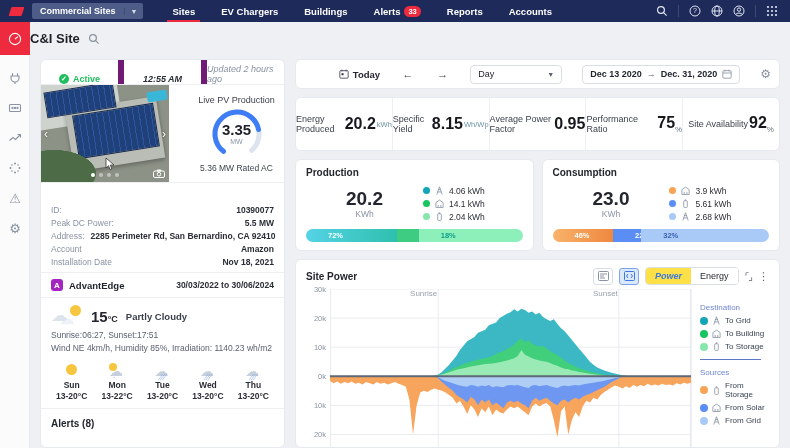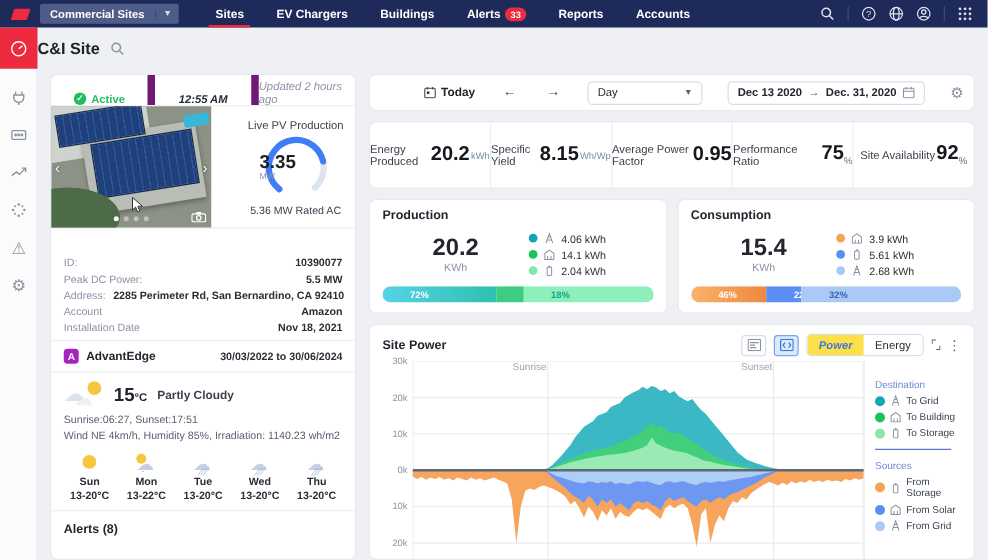--- a/index.html
+++ b/index.html
@@ -59,21 +59,21 @@
   .car-dots { position:absolute; bottom:5px; left:0; right:0; display:flex; justify-content:center; gap:4px; }
   .car-dots i { width:4px; height:4px; border-radius:50%; background:rgba(255,255,255,.45); cursor:pointer; }
   .car-dots i.on { background:#fff; }
   .cam { position:absolute; right:4px; bottom:4px; width:12px; height:9px; }
   .cursor { position:absolute; left:64px; top:72px; }
 
   .gauge-wrap { flex:1; display:flex; flex-direction:column; align-items:center; justify-content:center; gap:2px;padding-left:20px; }
   .gauge-title { font-size:9px; color:#3a3f4a; }
   .gauge { position:relative; width:58px; height:54px; }
   .gauge svg { position:absolute; inset:0; }
-  .gauge-val { position:absolute; inset:0; display:flex; flex-direction:column; align-items:flex-start; justify-content:center; }
+  .gauge-val { position:absolute; inset:0; display:flex; flex-direction:column; align-items:center; justify-content:center; }
   .gauge-num { font-size:15px; font-weight:bold; color:#1d2027; line-height:1; }
   .gauge-unit { font-size:7px; color:#8a93a3; margin-top:1px; }
   .gauge-rated { font-size:8.5px; color:#3a3f4a; }
 
   .details { border-top:1px solid #edeff3; padding:20px 10px 4px 10px; }
   .drow { display:flex; justify-content:space-between; align-items:baseline; padding:1.5px 0; gap:6px; }
   .dlabel { font-size:8.5px; color:#8a93a3; white-space:nowrap; }
   .dval { font-size:8.5px; font-weight:bold; color:#2a2d35; text-align:right; white-space:nowrap; }
 
   .adv-row { border-top:1px solid #edeff3; display:flex; align-items:center; padding:6px 10px; gap:6px; }
@@ -535,21 +535,21 @@
           <div class="bar">
             <div class="bar-seg" style="width: 42%; background: linear-gradient(90deg, rgb(85, 211, 230), rgb(47, 192, 174)); color: rgb(255, 255, 255);">72%</div>
             <div class="bar-seg" style="width: 10%; background: rgb(62, 203, 130); color: rgb(255, 255, 255);">10%</div>
             <div class="bar-seg" style="width: 48%; background: rgb(141, 240, 187); color: rgb(15, 159, 134);">18%</div>
           </div>
         </div>
       <div class="card pc-card" id="consumption-card">
           <div class="pc-title">Consumption</div>
           <div class="pc-mid">
             <div class="pc-big">
-              <div class="pc-num">15.4</div>
+              <div class="pc-num">23.0</div>
               <div class="pc-unit">KWh</div>
             </div>
             <div class="pc-legend">
               <div class="lg-row">
                 <span class="lg-dot" style="background:#f6a355"></span>
                 <span class="lg-ic"><svg viewBox="0 0 10 10" width="100%" height="100%" fill="none" stroke="currentColor" stroke-width="0.9">
                     <path d="M1 9.5 V4 L5 1.2 L9 4 V9.5 Z"></path>
                     <line x1="3.5" y1="9.5" x2="3.5" y2="6.5"></line>
                     <line x1="6.5" y1="9.5" x2="6.5" y2="6.5"></line>
                   </svg></span>

